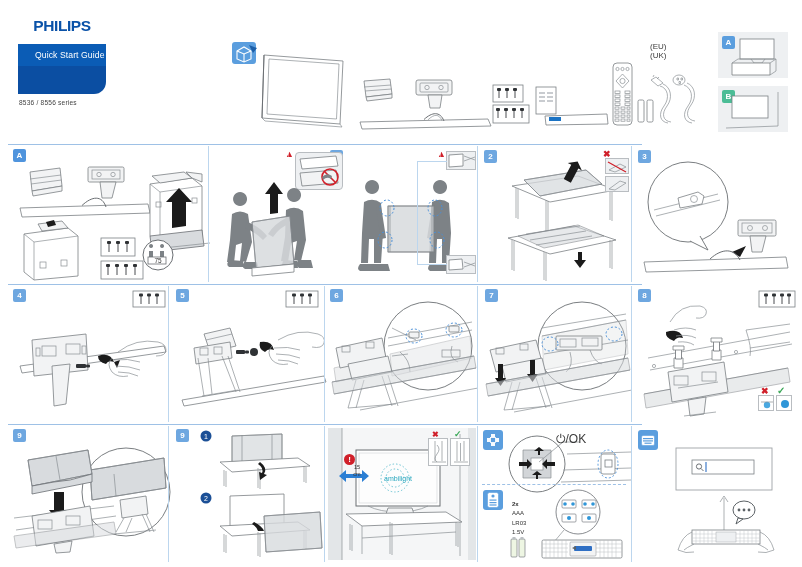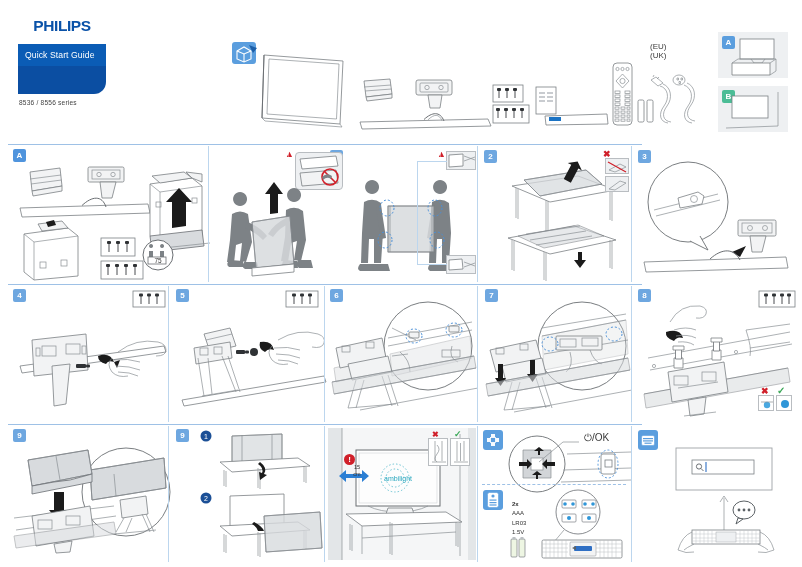--- a/index.html
+++ b/index.html
@@ -29,21 +29,21 @@
   }
   .brand-cat {
     height: 28px;
     background: linear-gradient(90deg,#0a2f6b 0%,#0b56ae 70%,#1169c4 100%);
     color:#fff; font-size:12.5px; display:flex; align-items:center;
     padding-left:7px; letter-spacing:-0.1px;
     border-top-right-radius: 14px;
   }
   .brand-sub {
     height: 22px; background:#0b5cb5; color:#fff; font-size:8.6px;
-    display:flex; align-items:center; padding-left:7px; letter-spacing:0.1px;
+    display:flex; align-items:center; padding-left:17px; letter-spacing:0.1px;
   }
   .series {
     position:absolute; left:19px; top:99px; font-size:6.6px; color:#444;
     letter-spacing:0.2px;
   }
 
   
   .rule { position:absolute; left:8px; right:8px; height:1px; background:#9ec1e6; }
 
   
@@ -745,21 +745,21 @@
       <path class="arrow-dark" d="M30 46 h4 v4 l4 -5 l-4 -5 v4 h-4 Z" transform="rotate(-90 32 45)"></path>
       <path class="arrow-dark" d="M14 30 h8 v-3 l5 5 l-5 5 v-3 h-8 Z"></path>
       <path class="arrow-dark" d="M50 30 h-8 v-3 l-5 5 l5 5 v-3 h8 Z"></path>
       <path class="ln-thin" d="M34 30 L58 10 L74 10"></path>
       <path class="ln-thin" d="M62 22 L126 20 M58 38 L126 36 M56 50 L126 48"></path>
       <rect x="96" y="22" width="14" height="20" rx="2" fill="#fff" stroke="#7b8084" stroke-width="0.8"></rect>
       <rect x="100" y="28" width="7" height="7" fill="#fff" stroke="#7b8084" stroke-width="0.8"></rect>
       <ellipse cx="103" cy="32" rx="10" ry="14" fill="none" stroke="#4a90d9" stroke-width="0.9" stroke-dasharray="2 2"></ellipse>
     </svg>
   </div>
-  <div class="caplabel" style="left:584px; top:432px; font-size:10px;">⏻/OK</div>
+  <div class="caplabel" style="left:556px; top:432px; font-size:12px;">⏻/OK</div>
 
   <div class="hline" style="left:482px; top:484px; width:144px; background:transparent; border-top:1px dashed #9ec1e6;"></div>
 
   <div class="badge icon" style="left:483px; top:490px;">
     <svg width="12" height="16" viewBox="0 0 12 16">
       <rect x="0.5" y="0.5" width="11" height="15" rx="2" fill="#fff" stroke="#5b9ede" stroke-width="0.6"></rect>
       <circle cx="6" cy="4" r="1.6" fill="#5b9ede"></circle>
       <rect x="2.5" y="7.5" width="7" height="1.2" fill="#5b9ede"></rect>
       <rect x="2.5" y="10" width="7" height="1.2" fill="#5b9ede"></rect>
       <rect x="2.5" y="12.4" width="7" height="1.2" fill="#5b9ede"></rect>

